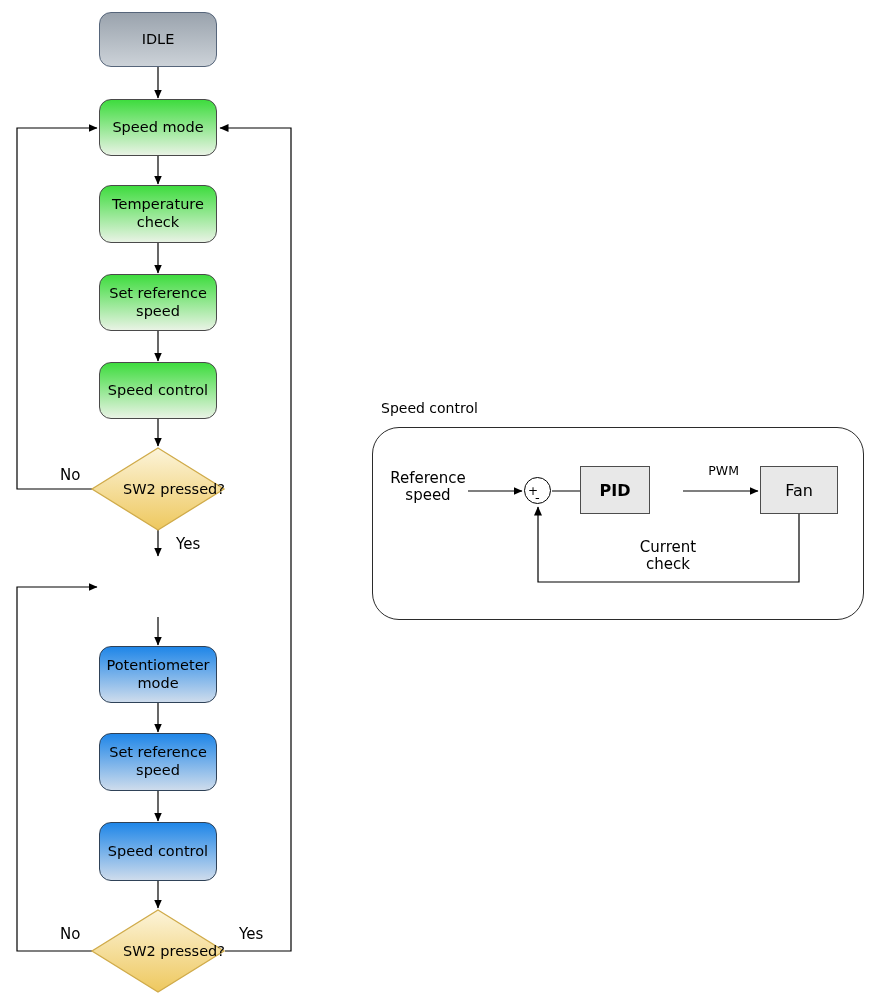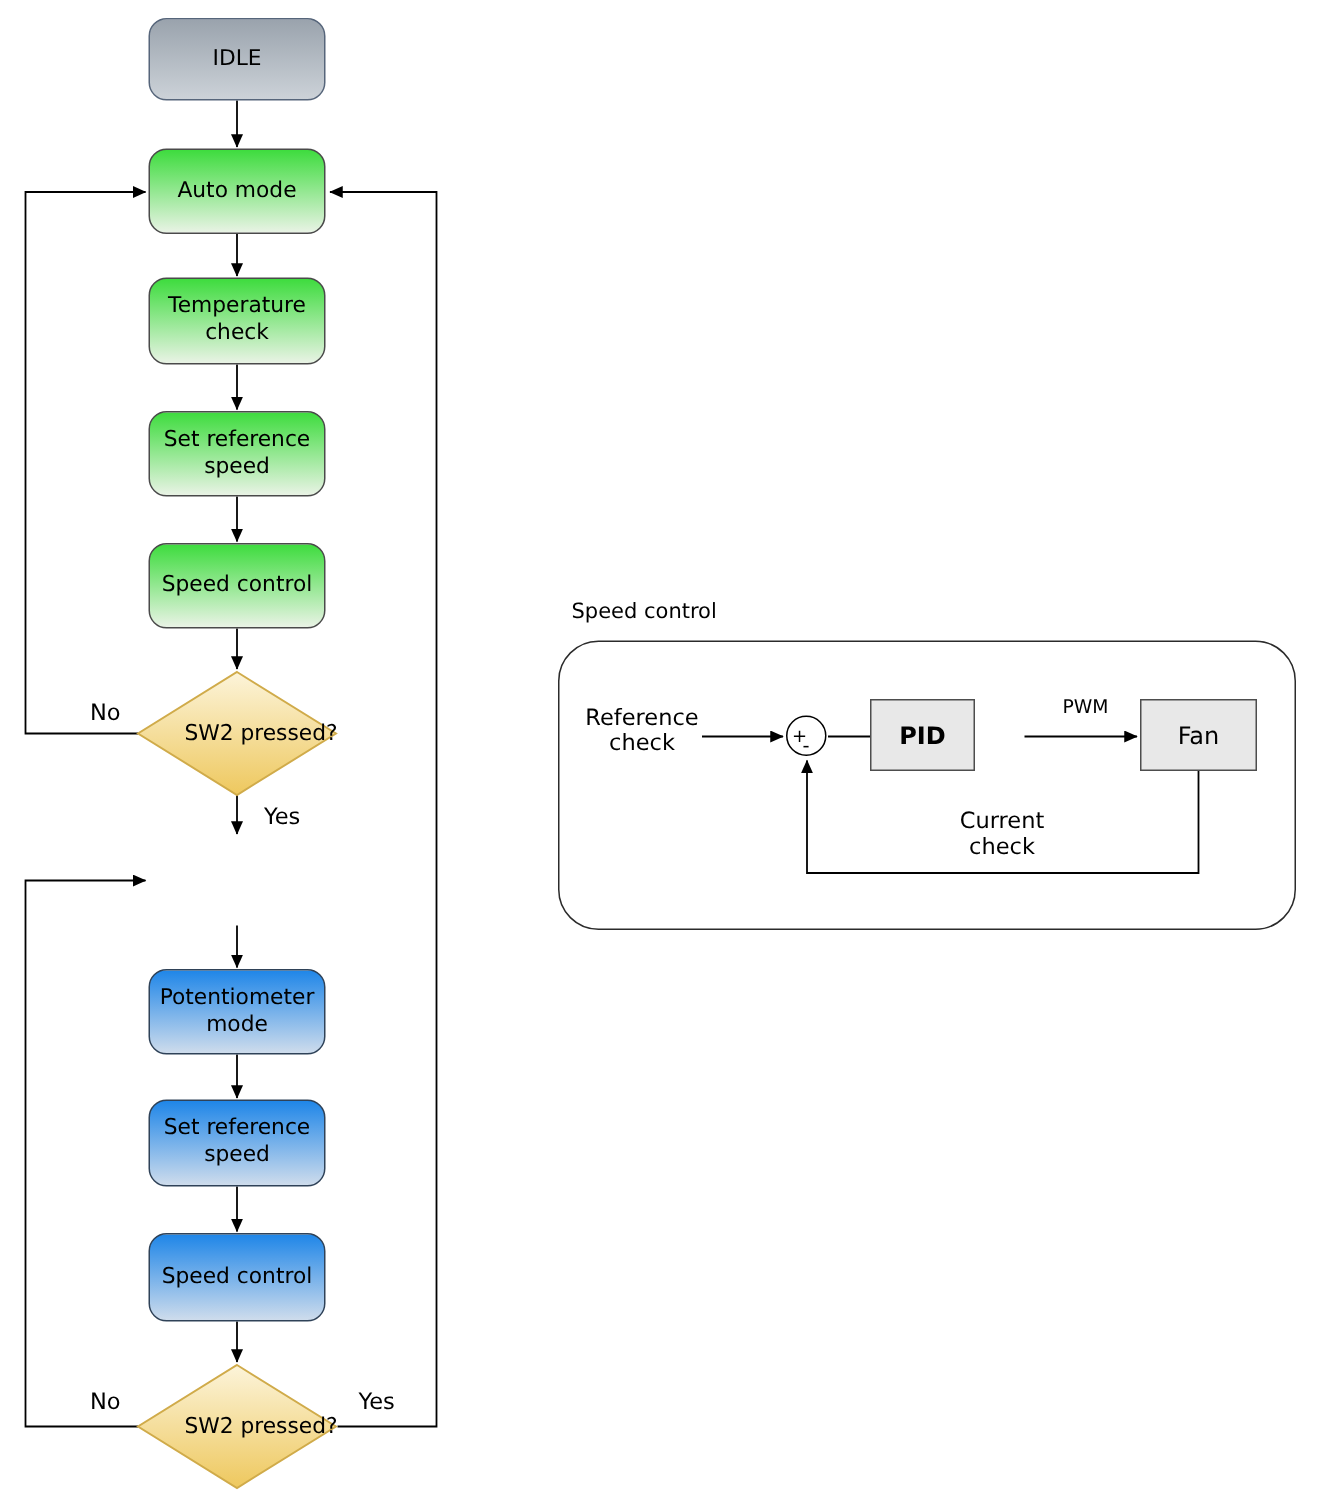--- a/index.html
+++ b/index.html
@@ -83,21 +83,21 @@
     </g>
 
     <polygon points="158,448 224,489 158,530 92,489" fill="url(#gradDecision)" stroke="#d0ab4a" stroke-width="1.3"></polygon>
     <polygon points="158,910 224,951 158,992 92,951" fill="url(#gradDecision)" stroke="#d0ab4a" stroke-width="1.3"></polygon>
   </svg>
 
   <div class="node gray" style="top:12px;height:55px;text-align:right;">
     <span>IDLE</span>
   </div>
   <div class="node green" style="top:99px;">
-    <span>Auto mode</span>
+    <span>Speed mode</span>
   </div>
   <div class="node green" style="top:185px;height:58px;justify-content:center;">
     <span>Temperature check</span>
   </div>
   <div class="node green" style="top:274px;">
     <span>Set reference speed</span>
   </div>
   <div class="node green" style="top:362px;">
     <span>Speed control</span>
   </div>
@@ -118,21 +118,21 @@
   </div>
 
   <div class="edge-label" style="left:60px;top:466px;">No</div>
   <div class="edge-label" style="left:176px;top:535px;">Yes</div>
   <div class="edge-label" style="left:60px;top:925px;">No</div>
   <div class="edge-label" style="left:239px;top:925px;">Yes</div>
 
   <div class="detail-title">Speed control</div>
   <div class="detail-frame"></div>
 
-  <div class="detail-label ref-label">Reference check</div>
+  <div class="detail-label ref-label">Reference speed</div>
 
   <div class="sum-circle">
     <span class="sum-plus">+</span>
     <span class="sum-minus">-</span>
   </div>
 
   <div class="block pid">
     <span>PID</span>
   </div>
   <div class="detail-label pwm-label">PWM</div>

